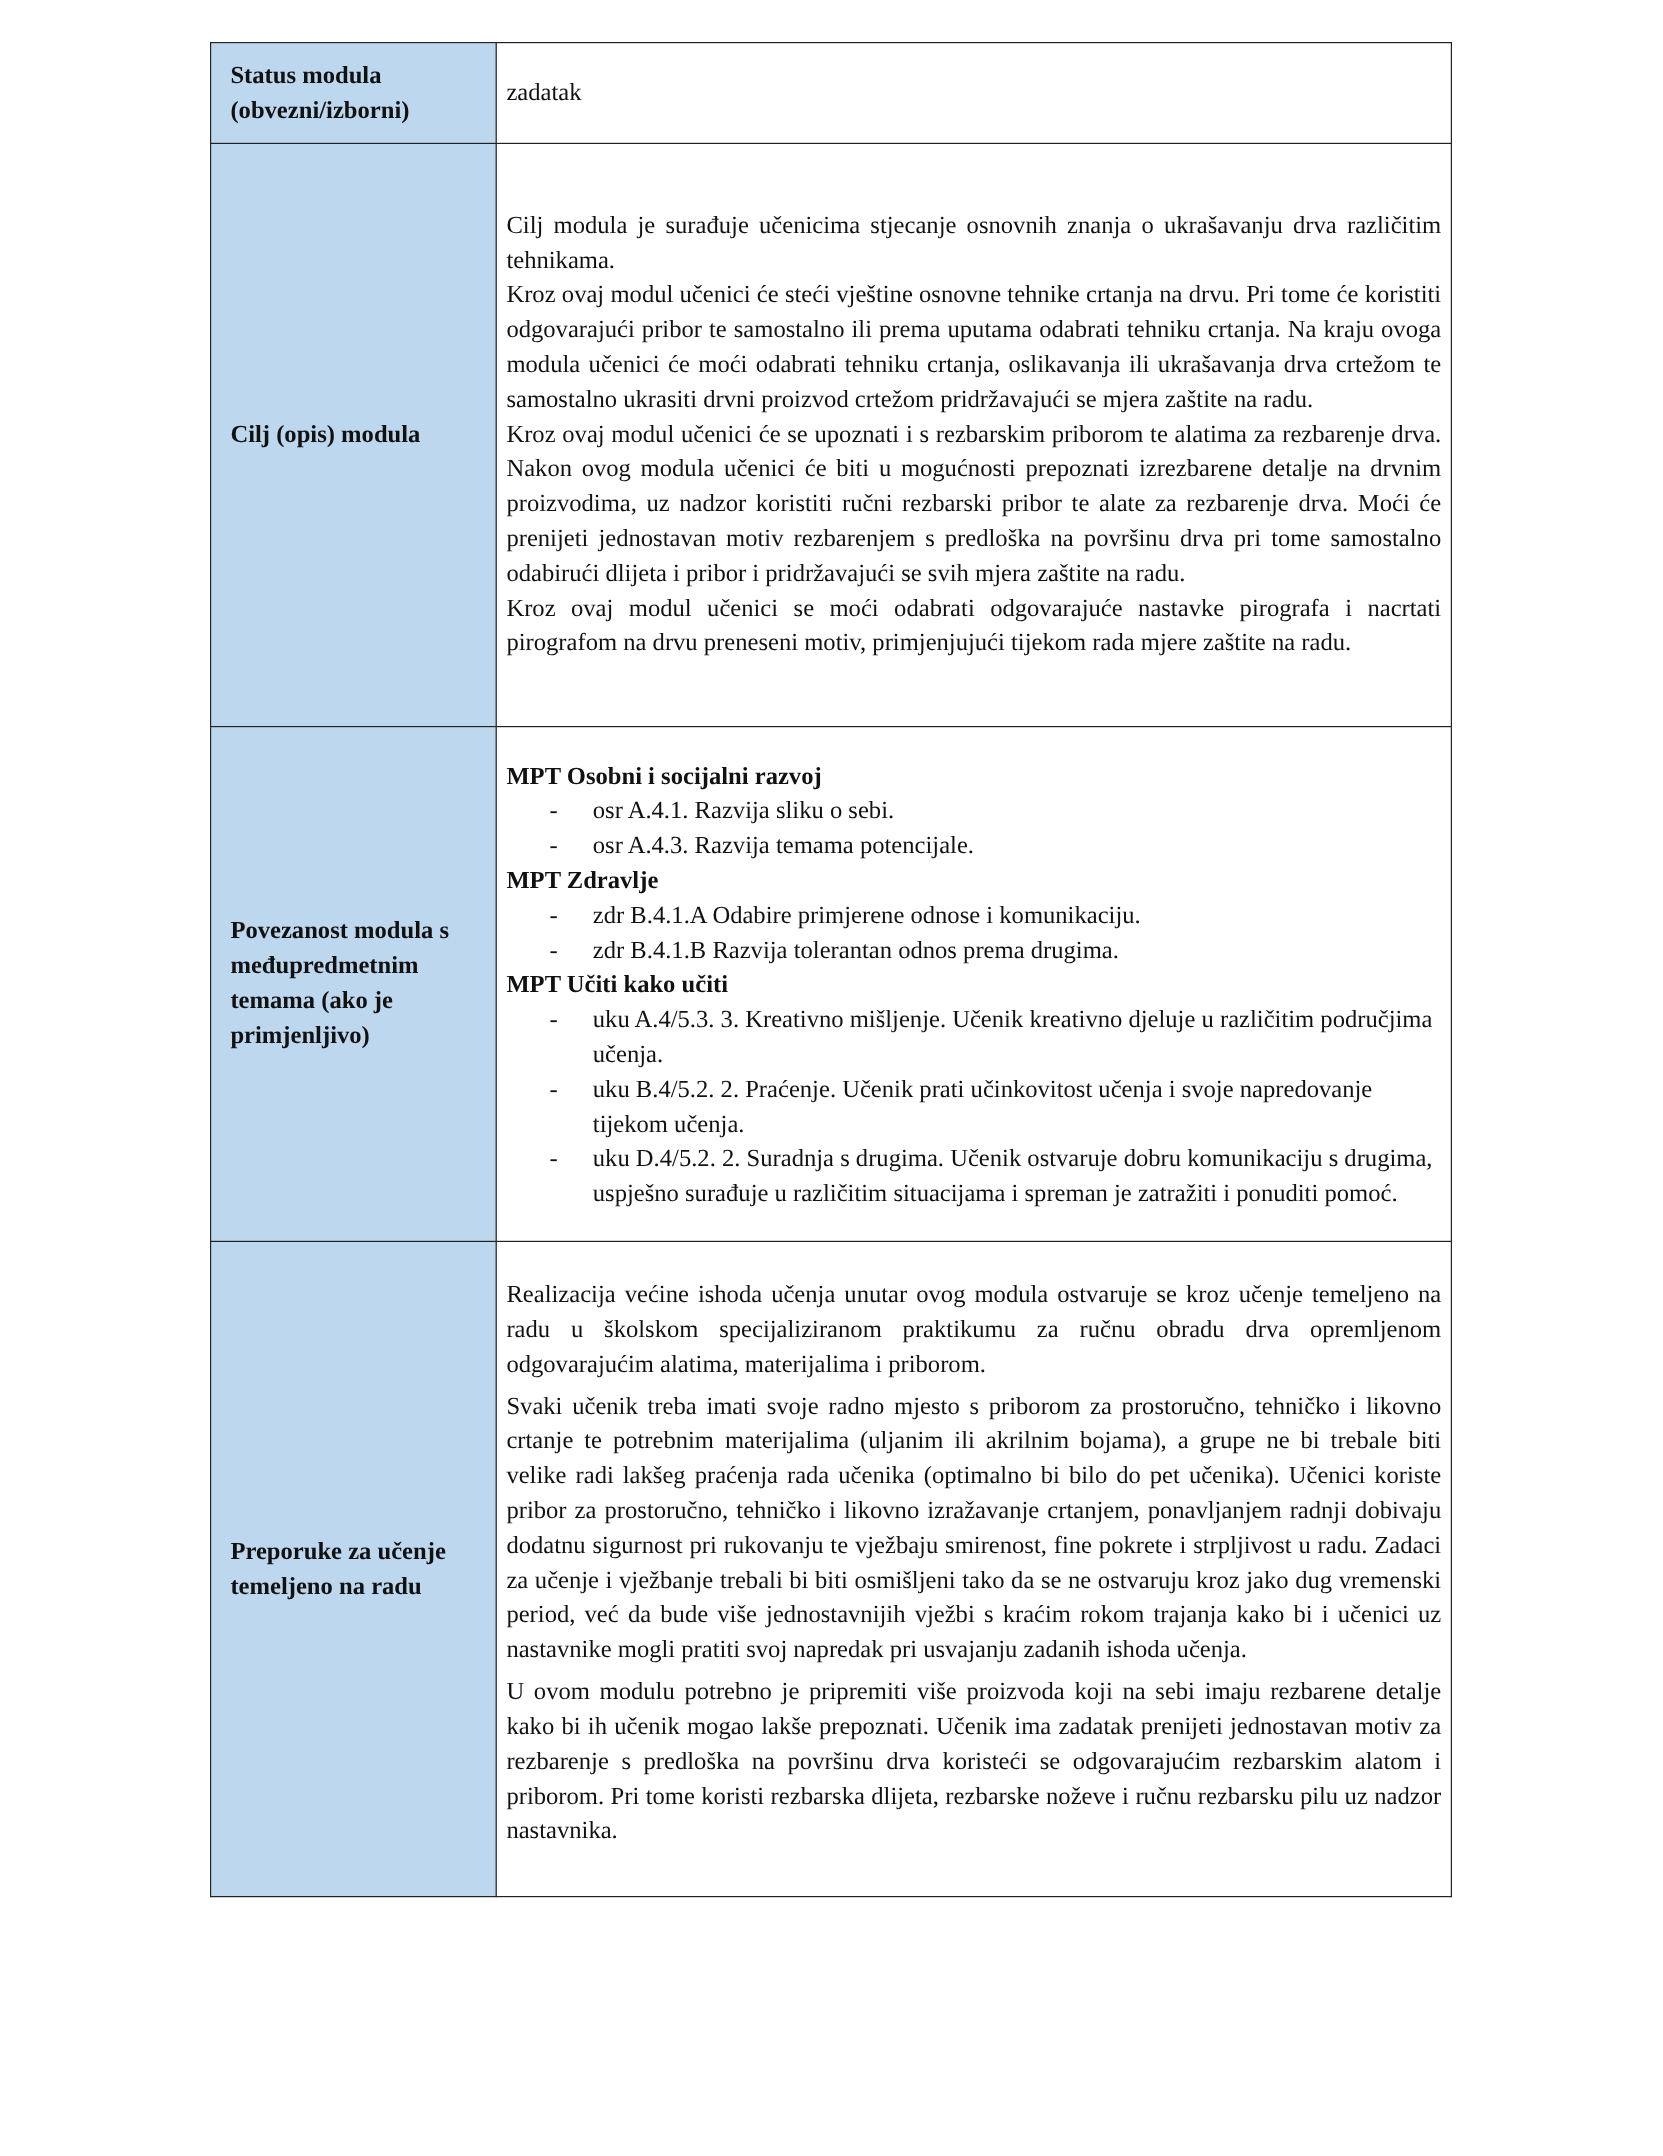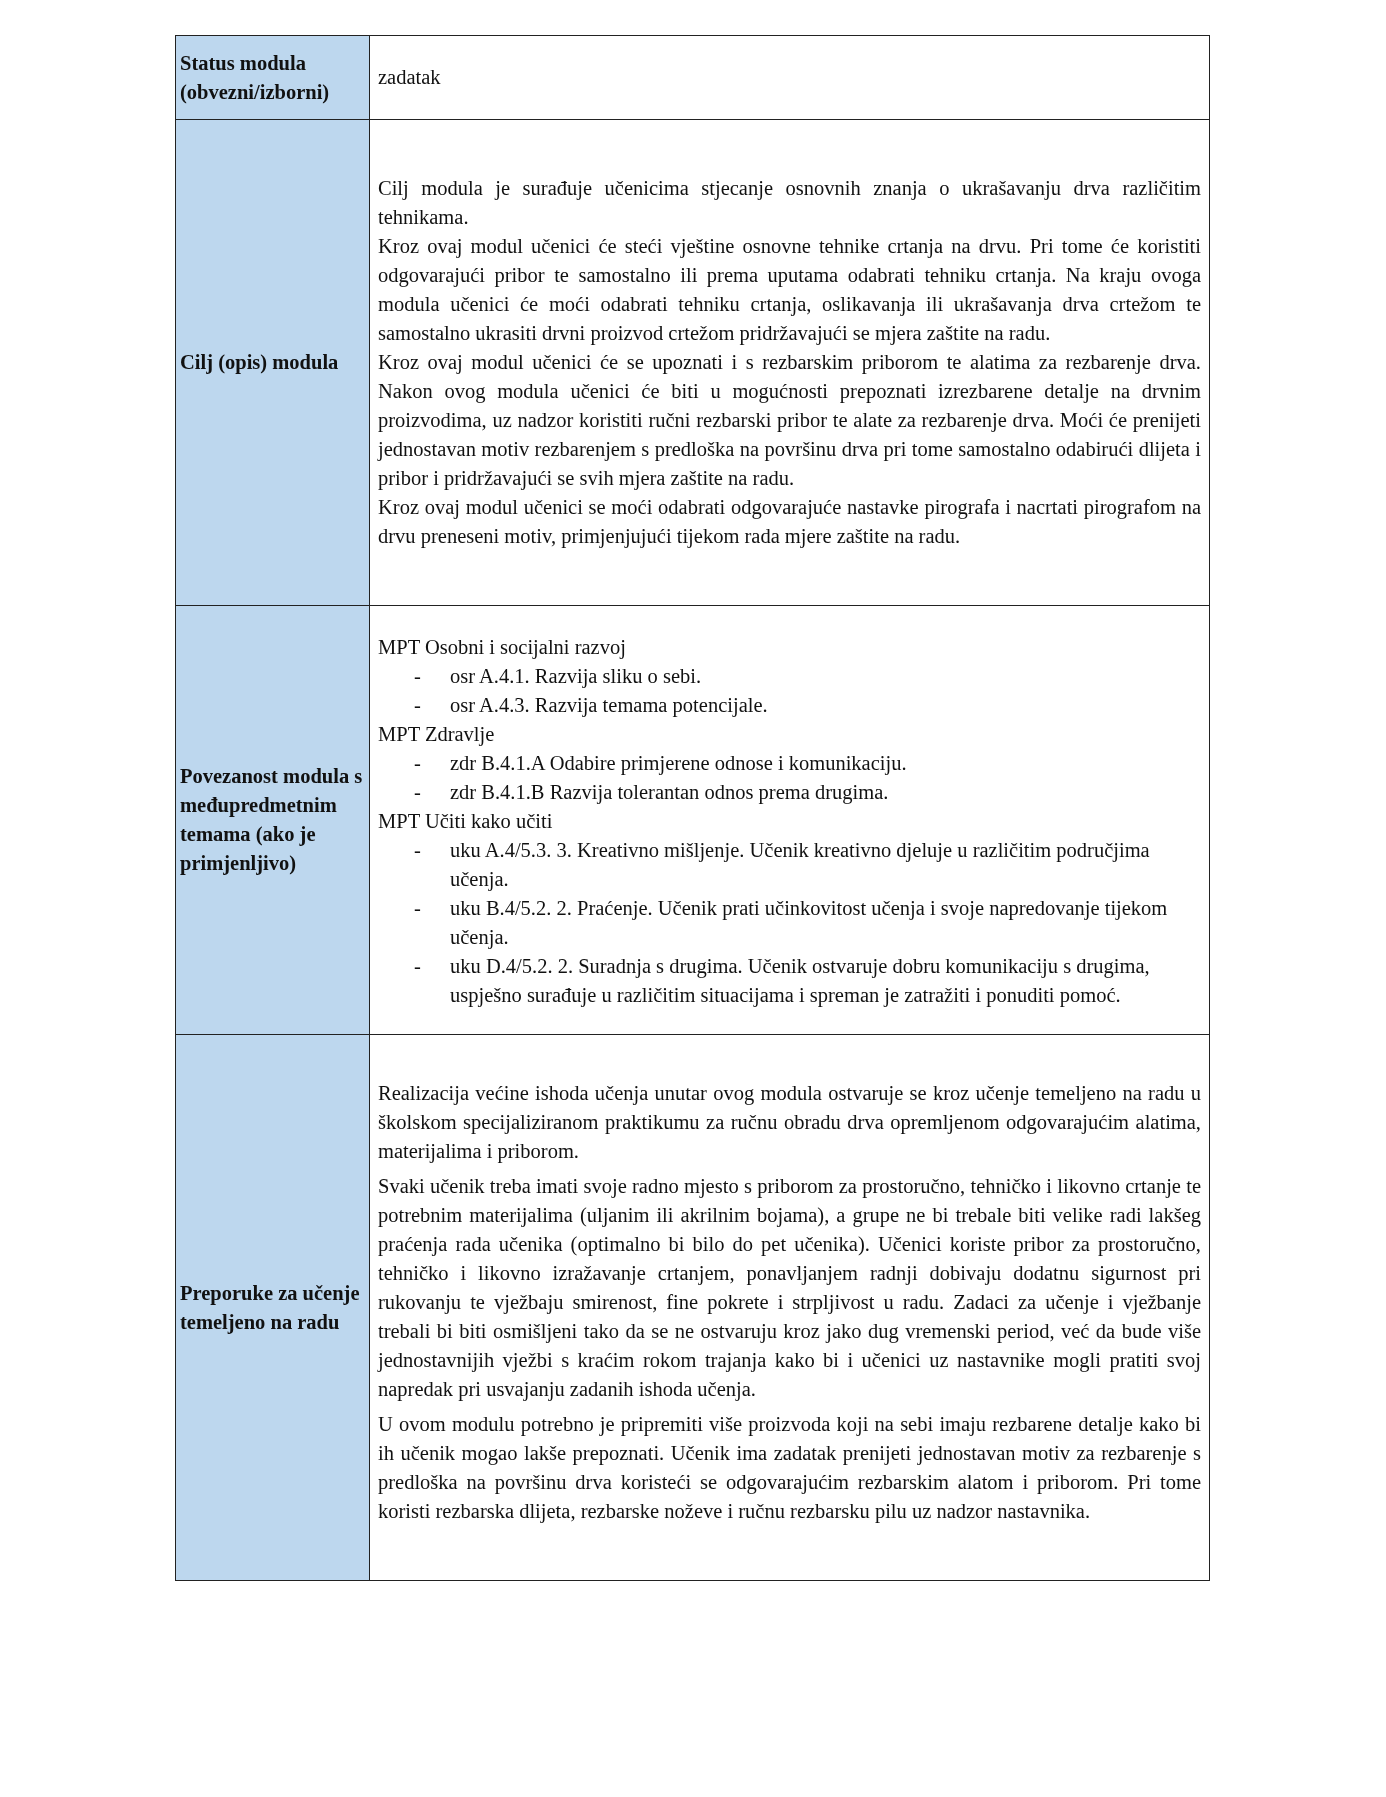--- a/index.html
+++ b/index.html
@@ -4,34 +4,34 @@
 <style>
   html, body { margin: 0; padding: 0; background: #ffffff; }
   body { width: 1386px; height: 1797px; position: relative; font-family: "Liberation Serif", "DejaVu Serif", serif; color: #111; }
   table.module {
     position: absolute; left: 175px; top: 35px; width: 1035px;
     border-collapse: collapse; table-layout: fixed;
     font-size: 20.5px; line-height: 29px;
   }
   table.module td { border: 1.5px solid #222; vertical-align: middle; }
   td.label {
-    width: 194px; background: #bdd7ee; font-weight: bold;
-    padding: 0 4px; box-sizing: border-box;
+    width: 238px; background: #bdd7ee; font-weight: bold;
+    padding: 0 16px; box-sizing: border-box;
   }
   td.value { padding: 10px 8px 10px 8px; box-sizing: border-box; text-align: justify; }
   tr.r1 { height: 84px; }
   tr.r2 { height: 486px; }
   tr.r3 { height: 113px; }
   tr.r4 { height: 429px; }
   tr.r5 { height: 546px; }
   td.r5v { padding-top: 18px; padding-bottom: 28px; }
   .para { margin: 0; }
   .para-spaced { margin: 0 0 6px 0; }
   .italic { font-style: italic; }
-  .mpt-heading { font-weight: normal; margin: 0; }
+  .mpt-heading { font-weight: bold; margin: 0; }
   ul.mpt-list { list-style: none; margin: 0; padding: 0; }
   ul.mpt-list li { position: relative; padding-left: 72px; text-align: left; }
   ul.mpt-list li .dash { position: absolute; left: 36px; top: 0; }
   td.r4v { vertical-align: top; padding-top: 12px; }
 </style>
 </head>
 <body>
 
 <table class="module">
   <tbody>

